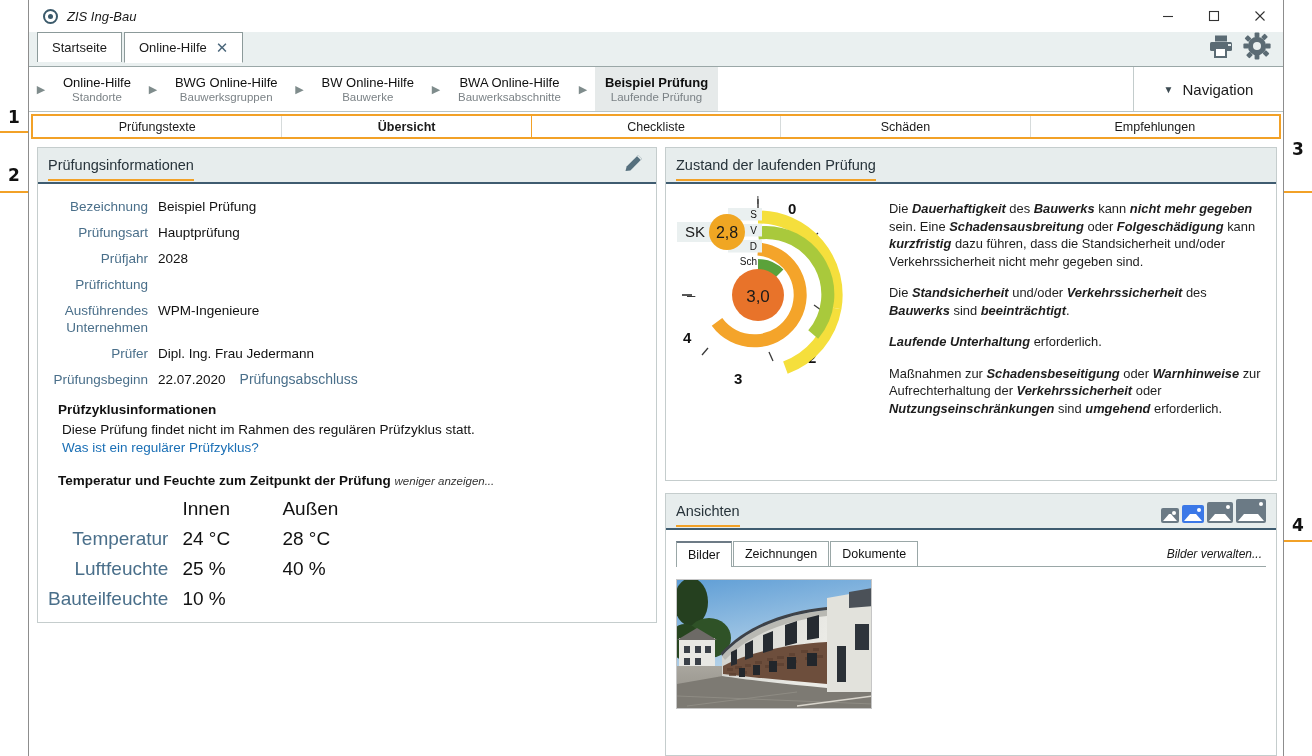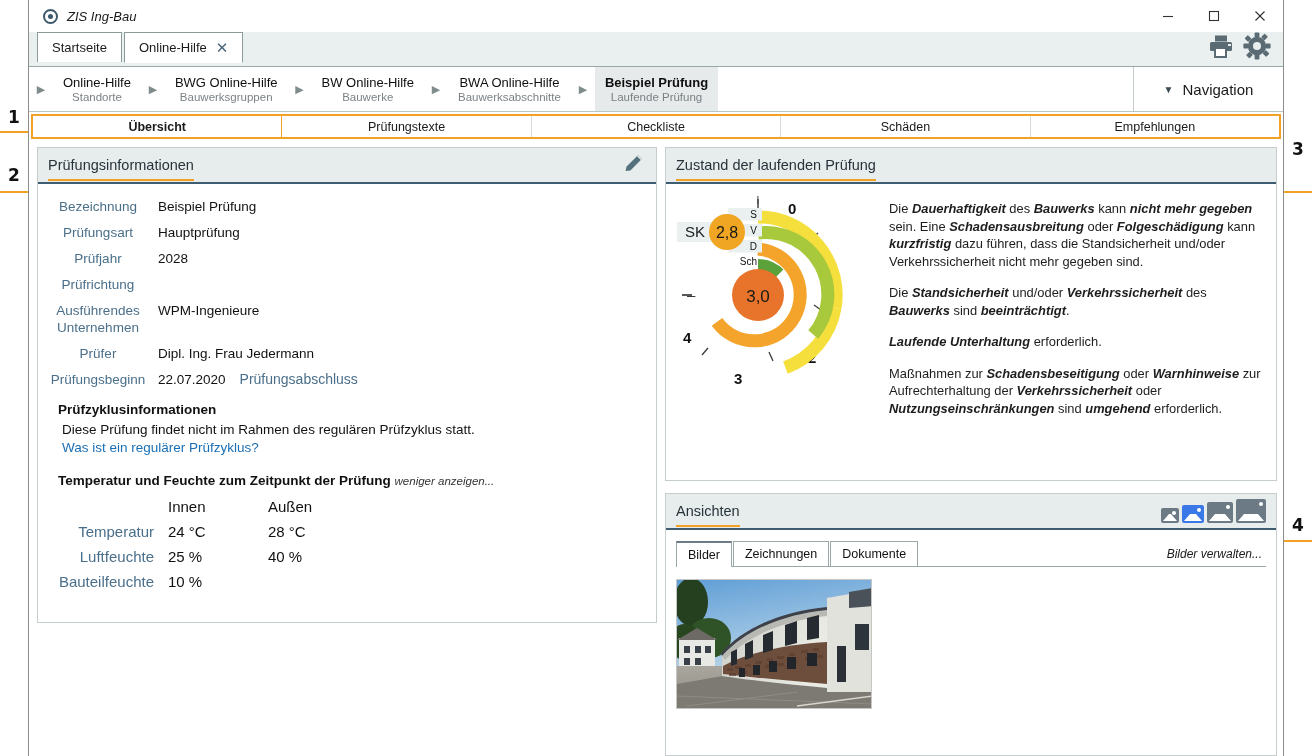--- a/index.html
+++ b/index.html
@@ -112,31 +112,31 @@
   .panel-title { font-size:14.5px; color:#27333a; position:relative; }
   .panel-title::after{
     content:""; position:absolute; left:0; right:0; bottom:-8px; height:2px; background:#F2A127;
   }
   .panel-head-tools { margin-left:auto; display:flex; align-items:center; gap:4px; }
 
   
   .info-body { padding:14px 10px 12px 10px; }
   .kv { display:flex; margin-bottom:9px; }
   .kv .k {
-    width:110px; text-align:center; color:#4a6f8a; font-size:13.5px; line-height:17px; padding-right:10px;
+    width:110px; text-align:right; color:#4a6f8a; font-size:13.5px; line-height:17px; padding-right:10px;
   }
   .kv .v { color:#111; font-size:13.5px; line-height:17px; }
   .kv .k2 { color:#4a6f8a; font-size:14px; line-height:17px; padding-left:14px; }
   .sub-h { font-size:13.5px; font-weight:bold; color:#111; margin:14px 0 5px 10px; }
   .sub-p { font-size:13.5px; color:#111; margin:0 0 3px 14px; }
   .link { font-size:13.5px; color:#1a6fb5; margin-left:14px; cursor:pointer; }
   .tempheader { font-size:13.5px; font-weight:bold; color:#111; margin:18px 0 6px 10px; }
   .tempheader .small { font-weight:normal; font-style:italic; font-size:11.5px; color:#333; }
   .ttable { margin-left:0; border-collapse:collapse; }
-  .ttable td { font-size:15px; padding:4px 0; }
+  .ttable td { font-size:19px; padding:4px 0; }
   .ttable .lbl { width:120px; text-align:right; color:#4a6f8a; padding-right:14px;}
   .ttable .hd { color:#4a6f8a; }
   .ttable .cell { width:100px; color:#111; }
 
   
   .zustand-body { display:flex; padding:8px 10px 10px 6px; }
   .gauge-wrap { width:215px; flex:none; position:relative; height:200px; }
   .ztext { flex:1; font-size:12.9px; color:#1d1d1d; line-height:17.5px; padding-left:2px; padding-top:8px; }
   .ztext p { margin-bottom:14px; }
   .ztext b { font-weight:bold; font-style:italic; }
@@ -271,25 +271,25 @@
         </div>
         <div style="flex:1"></div>
       </div>
       <div class="nav-box">
         <span class="nav-caret">▼</span>
         <span>Navigation</span>
       </div>
     </div>
 
     <div class="sectabs">
+      <div class="sectab">
+        <span>Prüfungstexte</span>
+      </div>
       <div class="sectab active">
         <span>Übersicht</span>
-      </div>
-      <div class="sectab">
-        <span>Prüfungstexte</span>
       </div>
       <div class="sectab">
         <span>Checkliste</span>
       </div>
       <div class="sectab">
         <span>Schäden</span>
       </div>
       <div class="sectab">
         <span>Empfehlungen</span>
       </div>

